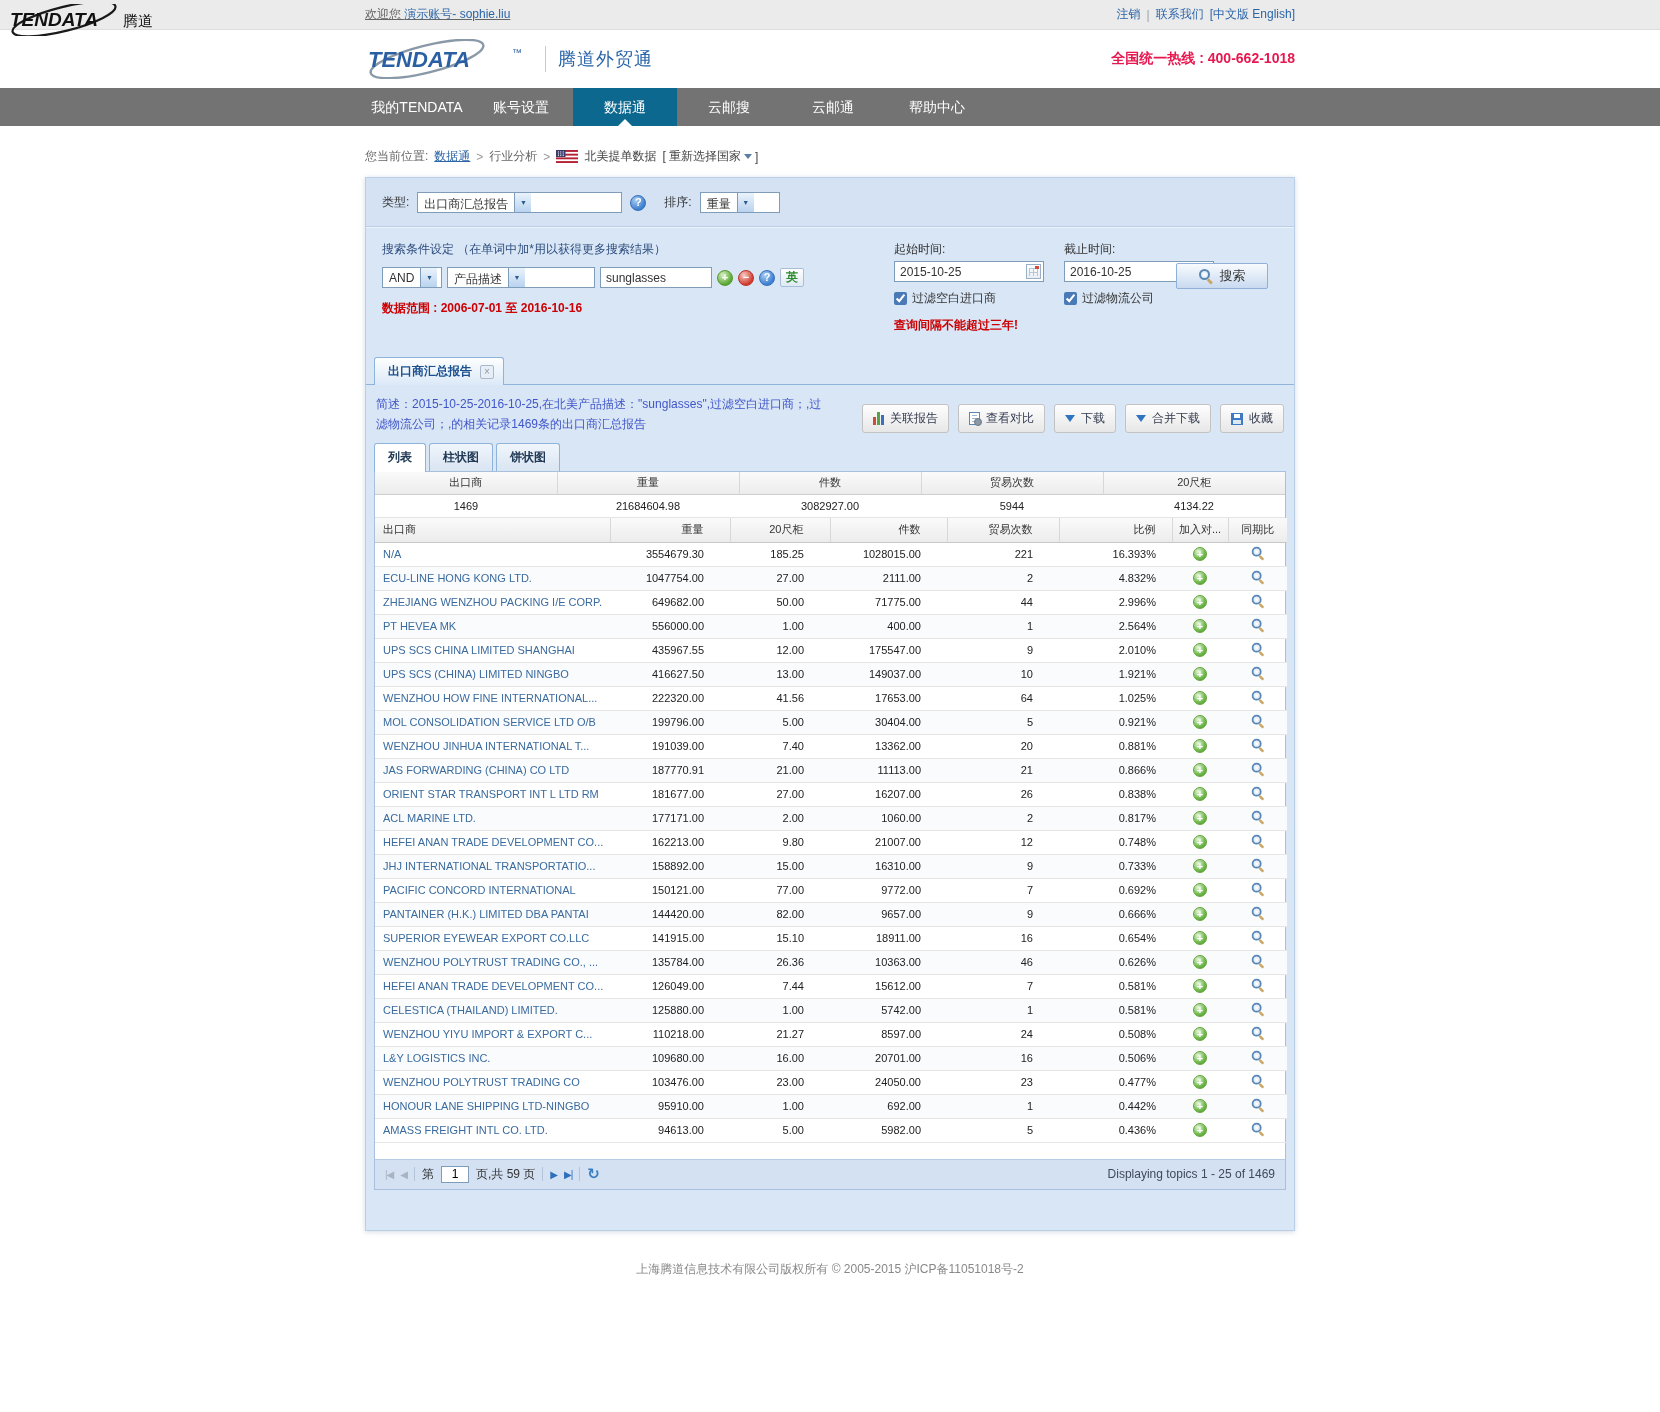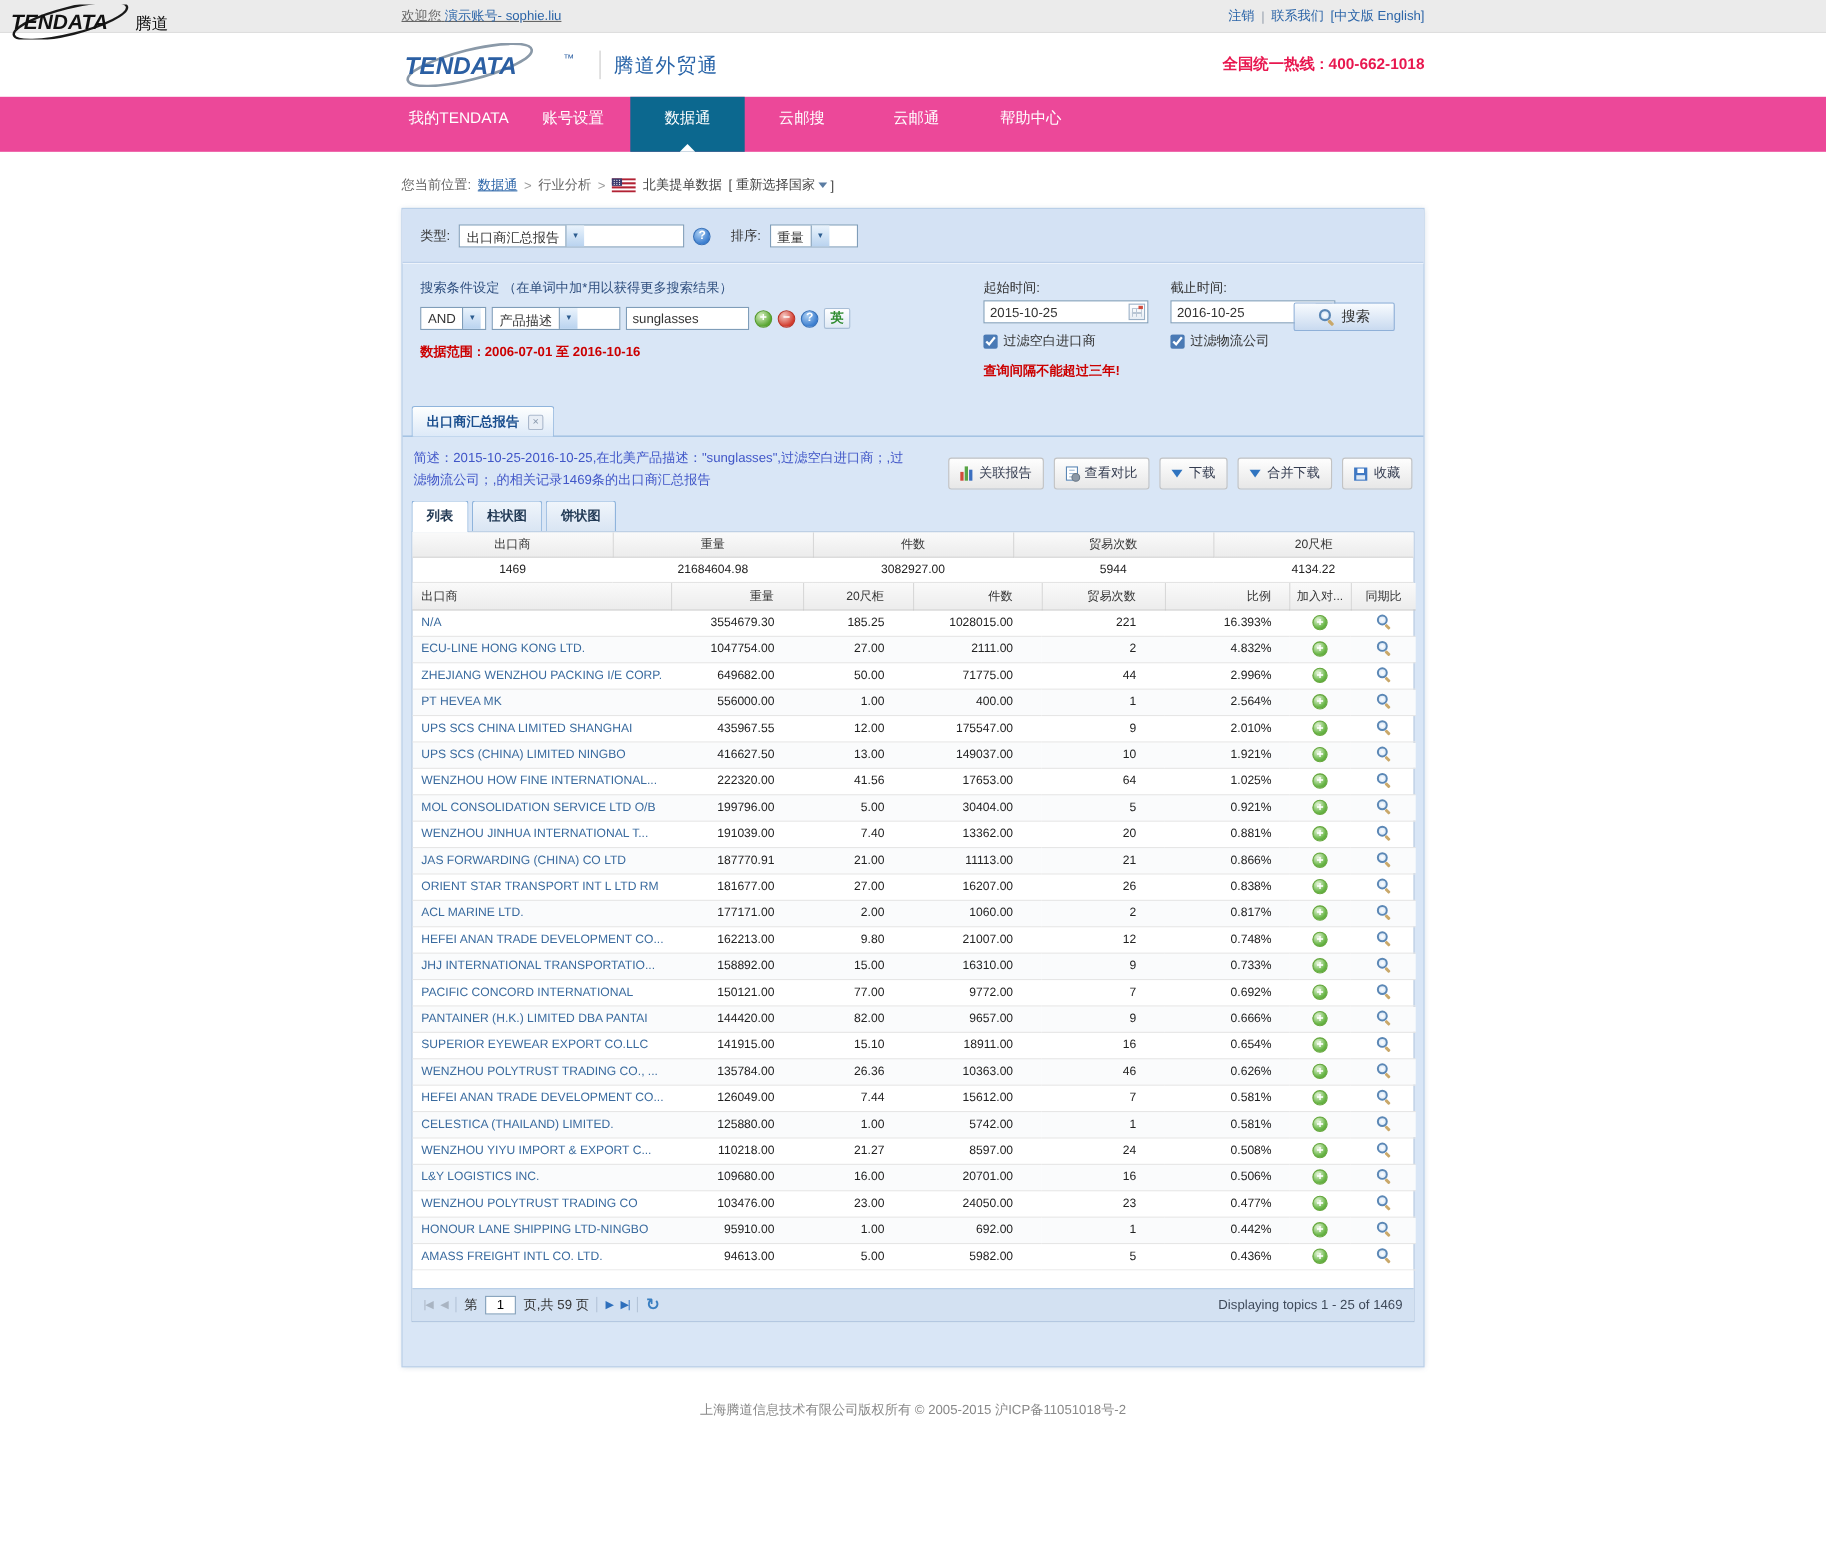--- a/index.html
+++ b/index.html
@@ -23,21 +23,21 @@
 
   
   .siteheader { height:58px; background:#fff; }
   .siteheader .col { height:100%; display:flex; align-items:center; justify-content:space-between; }
   .logo-wrap { display:flex; align-items:center; gap:12px; }
   .logo-div { width:1px; height:26px; background:#c9c9c9; }
   .product-name { color:#2763a8; font-size:18px; letter-spacing:1px; }
   .hotline { color:#e8174f; font-weight:bold; font-size:14px; }
 
   
-  .mainnav { height:50px; background:#ec4899; }
+  .mainnav { height:38px; background:#737373; }
   .mainnav .col { display:flex; height:100%; }
   .nav-item { width:104px; text-align:center; line-height:38px; color:#fff; font-size:14px; cursor:pointer; position:relative; }
   .nav-item.active { background:#0c688f; }
   .nav-item.active::after { content:""; position:absolute; bottom:0; left:50%; margin-left:-7px;
     border-left:7px solid transparent; border-right:7px solid transparent; border-bottom:7px solid #fff; }
 
   
   .breadcrumb { padding:22px 0 10px; color:#666; }
   .breadcrumb .col { display:flex; align-items:center; gap:6px; }
   .breadcrumb a { color:#2c65a8; text-decoration:underline; cursor:pointer; }
@@ -51,21 +51,21 @@
   .panel { width:930px; margin:2px auto 0; background:#d9e6f6; border:1px solid #b9cfe8; box-shadow:0 1px 5px rgba(80,110,150,.25); padding-bottom:40px; }
 
   .filter-row { display:flex; align-items:center; gap:8px; padding:14px 16px 13px; background:#d4e2f4;
     border-bottom:1px solid #bccfe9; box-shadow:0 1px 0 #edf3fb; }
   .lbl { color:#333; }
   .select { display:inline-flex; align-items:stretch; background:#fff; border:1px solid #7f9db9; height:21px; cursor:pointer; }
   .select .txt { padding:3px 6px 0; white-space:nowrap; overflow:hidden; }
   .select .arrow-btn { width:17px; background:linear-gradient(#eaf3fc,#b9d3ef); border-left:1px solid #7f9db9;
     display:flex; align-items:center; justify-content:center; }
   .select .arrow-btn::after { content:"▼"; font-size:7px; color:#2c5c8f; }
-  .w200 { width:205px; } .w80 { width:80px; } .w46 { width:60px; } .w148 { width:117px; }
+  .w200 { width:205px; } .w80 { width:80px; } .w46 { width:60px; } .w148 { width:148px; }
 
   .round-ico { width:16px; height:16px; border-radius:50%; color:#fff; font-weight:bold; font-size:11px;
     display:inline-flex; align-items:center; justify-content:center; cursor:pointer; line-height:1; }
   .ico-help { background:radial-gradient(circle at 35% 30%, #a9cdf2, #3d7fd0 70%); border:1px solid #3670b8; }
   .ico-plus { background:radial-gradient(circle at 35% 30%, #d9f0c4, #5aa733 70%); border:1px solid #55992c; }
   .ico-minus{ background:radial-gradient(circle at 35% 30%, #f5c9c4, #d23c2e 70%); border:1px solid #b93226; }
 
   
   .search-area { display:flex; padding:14px 16px 16px; position:relative; }
   .cond-block { width:452px; }

